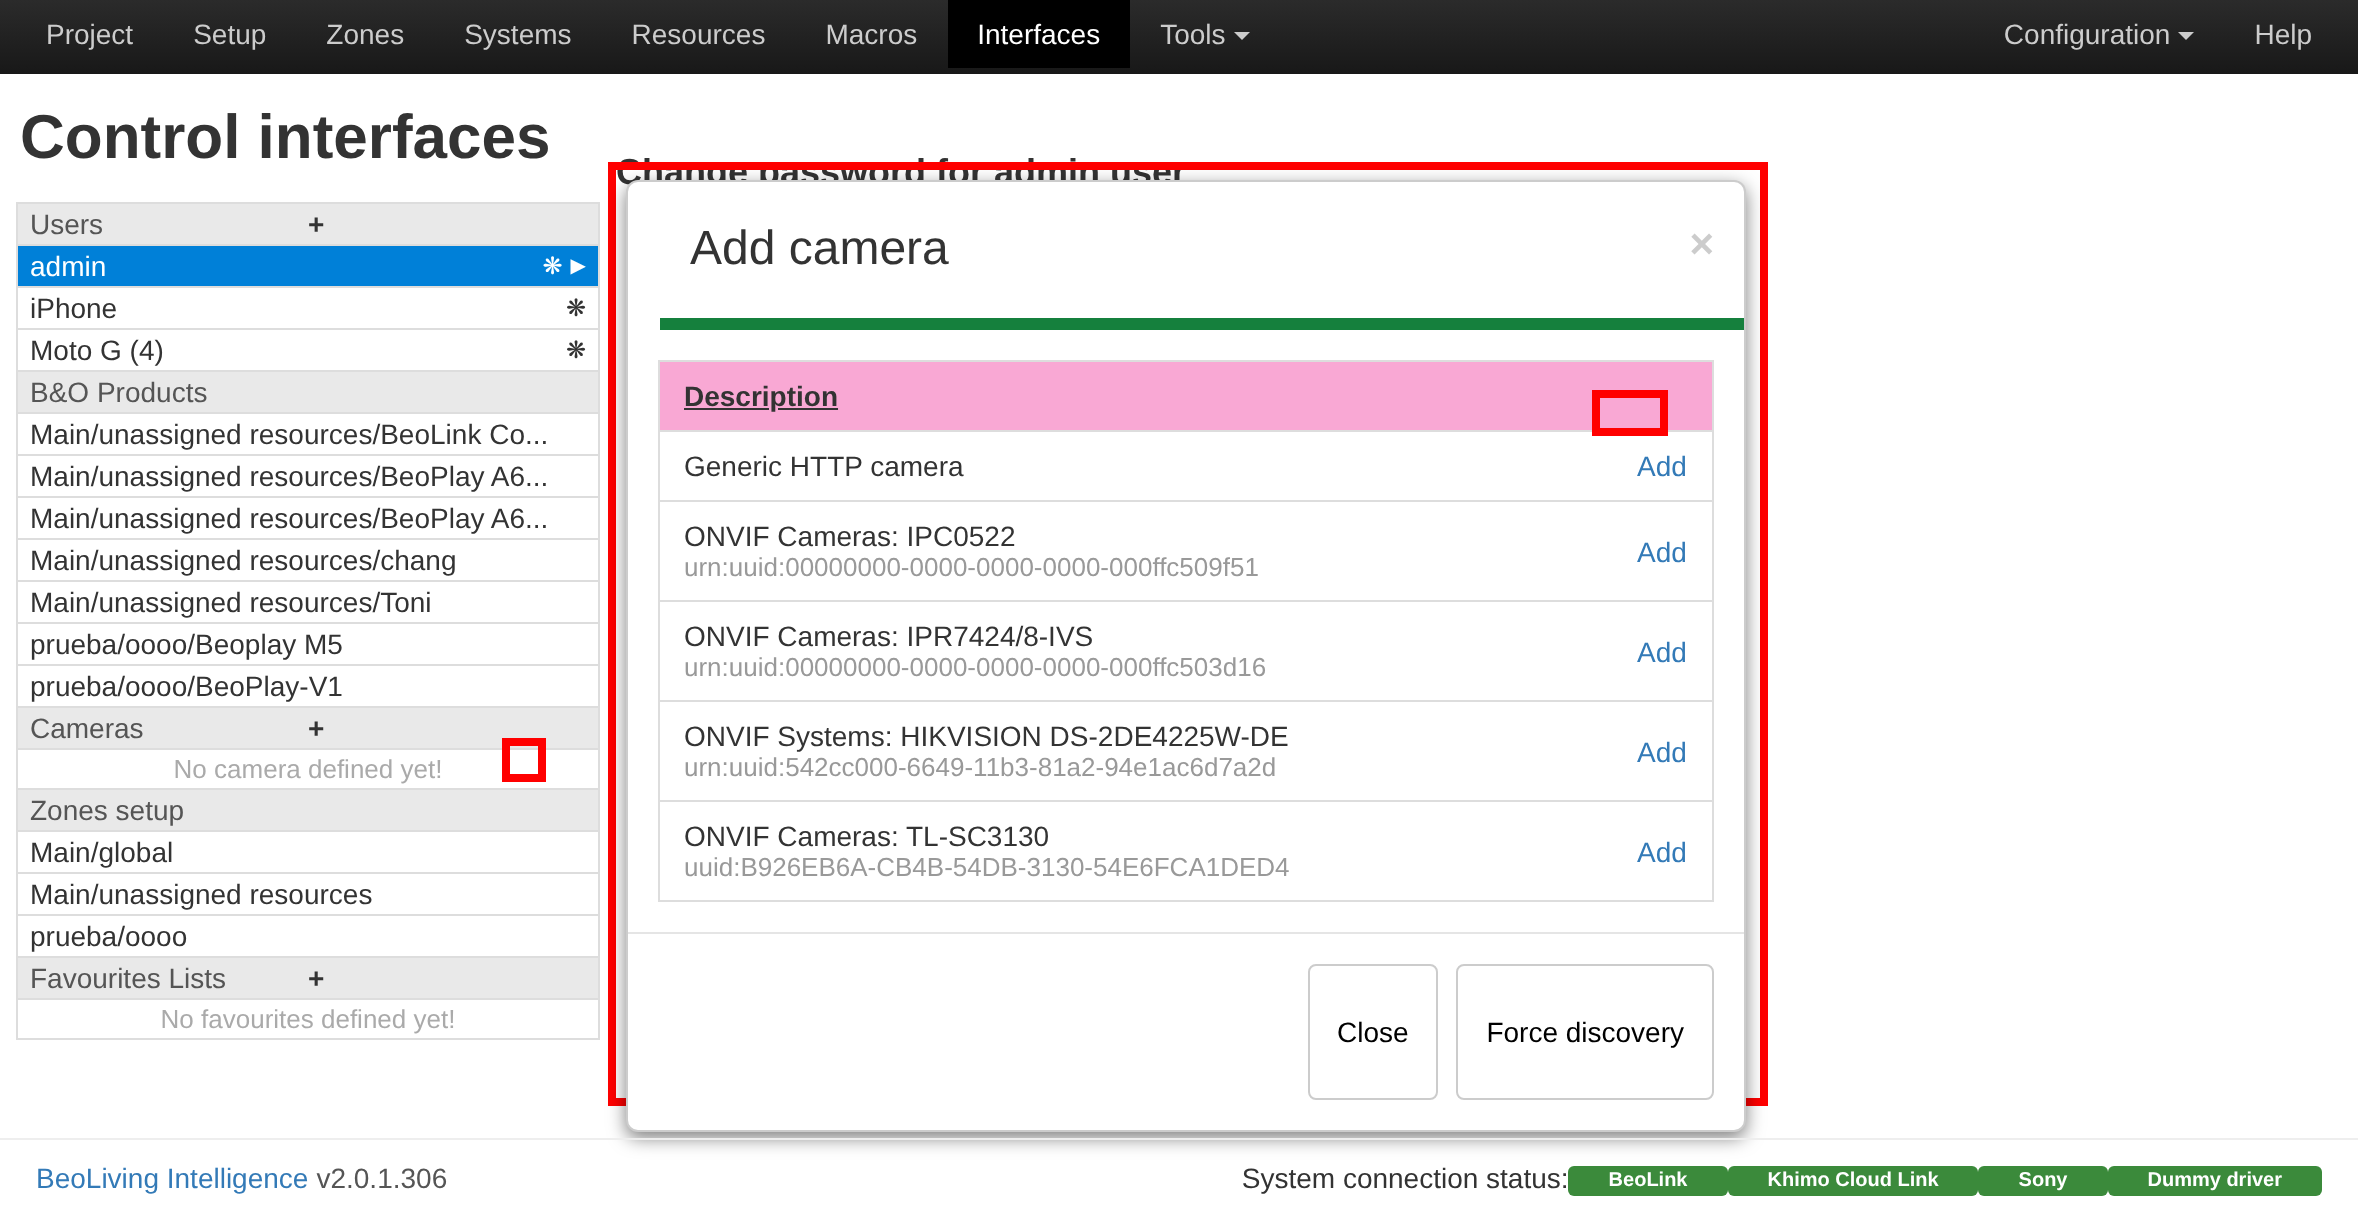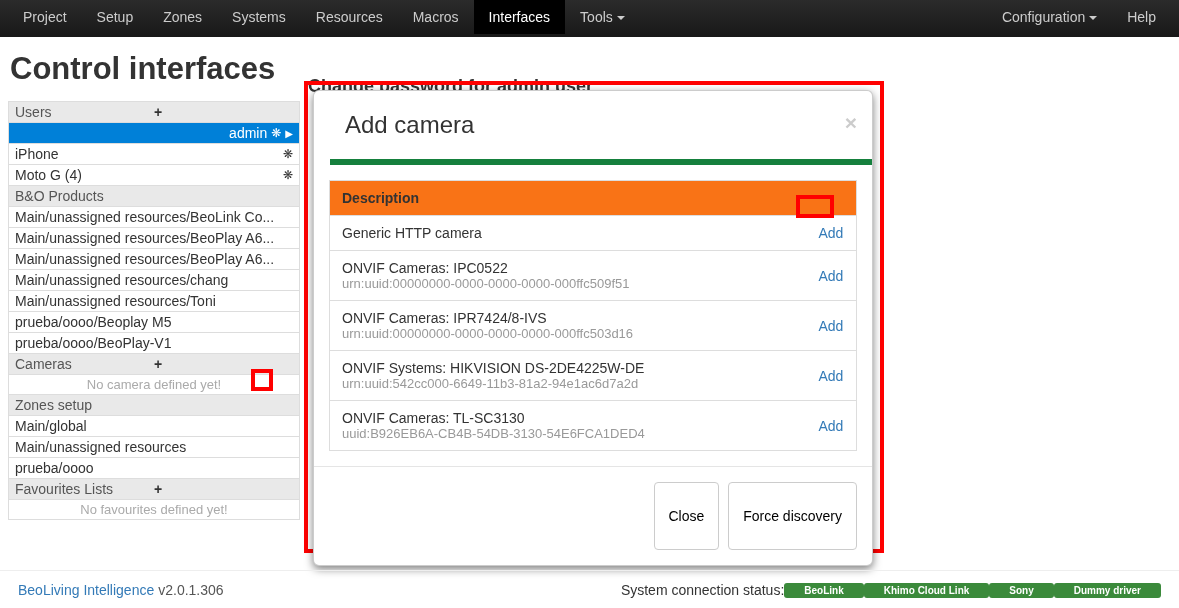--- a/index.html
+++ b/index.html
@@ -13,21 +13,21 @@
     
     .page-title { font-size: 31px; font-weight: bold; padding: 14px 10px; }
     
     .main { display: flex; gap: 20px; padding: 0 8px; }
     .sidebar { width: 292px; border: 1px solid #ddd; border-bottom: none; }
     .sb-header { background: #e9e9e9; border-bottom: 1px solid #ddd; padding: 2px 6px; display: flex; align-items: center; color: #555; }
     .sb-header span { flex: 1; }
     .plus-icon { font-weight: bold; color: #333; cursor: pointer; }
     .sb-row { border-bottom: 1px solid #ddd; padding: 2px 6px; display: flex; align-items: center; white-space: nowrap; overflow: hidden; text-overflow: ellipsis; color: #333; }
     .sb-row span:first-child { flex: 1; overflow: hidden; text-overflow: ellipsis; }
-    .sb-row.selected { background: #0080d8; color: #fff; text-align: right; }
+    .sb-row.selected { background: #0080d8; color: #fff; }
     .gear { font-size: 12px; color: #333; margin-left: 4px; }
     .play { font-size: 10px; color: #333; margin-left: 4px; }
     .sb-row.selected .gear, .sb-row.selected .play { color: #fff; }
     .sb-empty { text-align: center; color: #aaa; padding: 2px 0; border-bottom: 1px solid #ddd; font-size: 13px; }
     
     .bg-hint { position: absolute; top: 76px; left: 308px; font-weight: bold; font-size: 18px; }
     
     .hl-box { position: absolute; border: 4px solid red; }
     .hl-outer { top: 81px; left: 304px; width: 580px; height: 472px; }
     .hl-plus { top: 369px; left: 251px; width: 22px; height: 22px; }
@@ -35,21 +35,21 @@
     
     .modal { position: absolute; top: 90px; left: 313px; width: 560px; background: #fff; border: 1px solid rgba(0,0,0,0.2); border-radius: 6px; box-shadow: 0 3px 9px rgba(0,0,0,.5); }
     .modal-header { padding: 20px 15px; border-bottom: 6px solid #15803d; display: flex; margin-left: 16px; }
     .modal-title { font-size: 24px; font-weight: 500; flex: 1; }
     .close { color: #ccc; font-size: 21px; font-weight: bold; cursor: pointer; }
     .modal-body { padding: 15px; }
     .modal-footer { padding: 15px; border-top: 1px solid #e5e5e5; text-align: right; }
     
     .table { width: 100%; border-collapse: collapse; border: 1px solid #ddd; }
     .table th, .table td { padding: 9px 12px; border-top: 1px solid #ddd; text-align: left; }
-    .table th { font-weight: bold; background: #f97316; }
+    .table th { font-weight: bold; background: #f9a8d4; text-decoration: underline; }
     .table td.action { width: 50px; }
     .table td.action a { color: #337ab7; cursor: pointer; }
     .sub { color: #999; font-size: 13px; }
     
     .btn { display: inline-block; padding: 25px 14px; background: #fff; border: 1px solid #ccc; border-radius: 4px; cursor: pointer; font-size: 14px; margin-left: 5px; }
     
     .footer { position: fixed; bottom: 0; left: 0; right: 0; padding: 10px 18px; display: flex; align-items: center; font-size: 14px; border-top: 1px solid #eee; text-align: right; }
     .footer-link { color: #337ab7; }
     .footer-ver { color: #555; margin-left: 4px; }
     .footer-spacer { flex: 1; }

